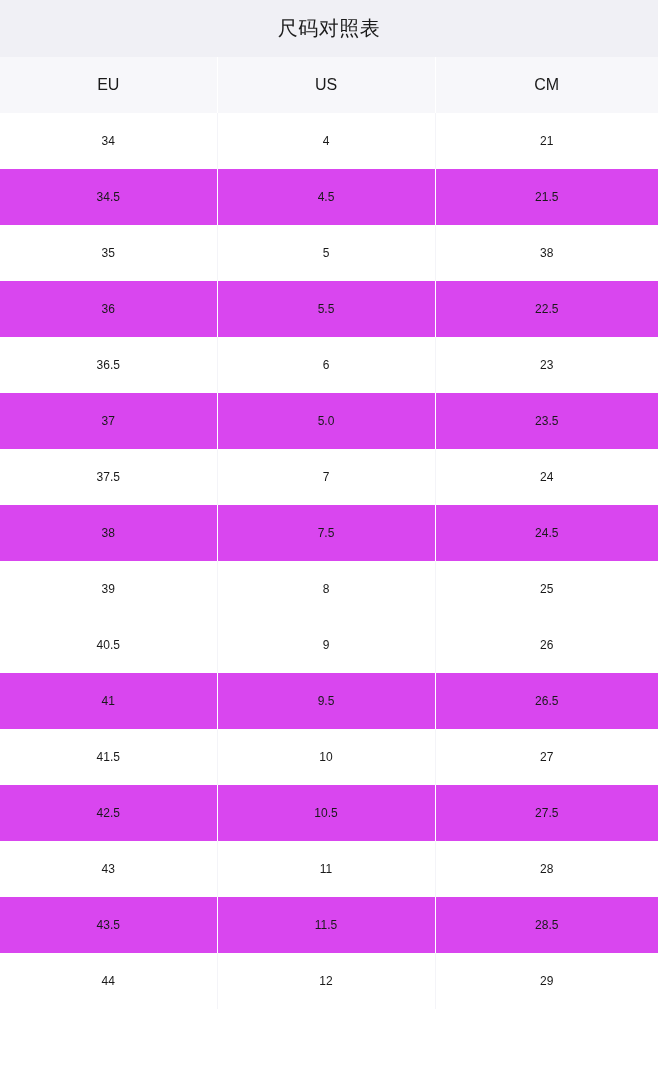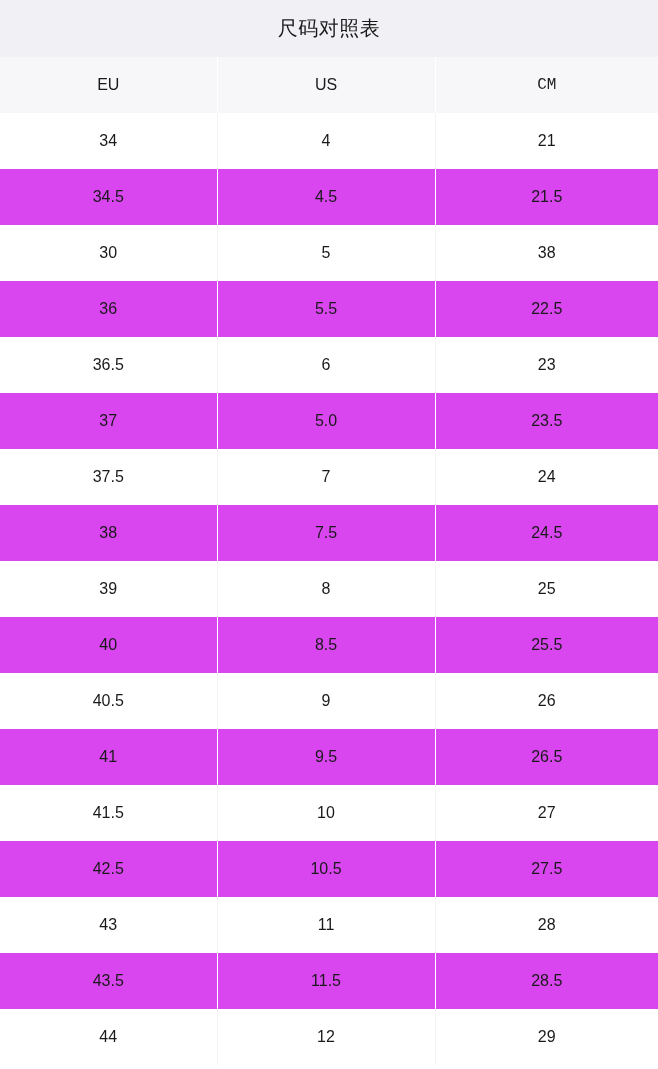--- a/index.html
+++ b/index.html
@@ -58,25 +58,25 @@
     height: 56px;
     font-size: 16px;
     font-weight: 400;
     color: #1a1a1a;
     text-align: center;
     vertical-align: middle;
     padding: 0;
     border-right: 1px solid #ffffff;
     box-sizing: border-box;
   }
-  .chart-table th:last-child { border-right: none; font-family: Liberation Mono, monospace; }
+  .chart-table th:last-child { border-right: none; }
 
   .chart-table td {
     height: 56px;
-    font-size: 16px;
+    font-size: 12px;
     font-weight: 400;
     color: #1a1a1a;
     text-align: center;
     vertical-align: middle;
     padding: 0;
     border-right: 1px solid #ffffff;
     box-sizing: border-box;
   }
   .chart-table td:last-child { border-right: none; }
 
@@ -113,21 +113,21 @@
           <td>34</td>
           <td>4</td>
           <td>21</td>
         </tr>
         <tr class="row-even">
           <td>34.5</td>
           <td>4.5</td>
           <td>21.5</td>
         </tr>
         <tr class="row-odd">
-          <td>30</td>
+          <td>35</td>
           <td>5</td>
           <td>38</td>
         </tr>
         <tr class="row-even">
           <td>36</td>
           <td>5.5</td>
           <td>22.5</td>
         </tr>
         <tr class="row-odd">
           <td>36.5</td>
@@ -146,25 +146,20 @@
         </tr>
         <tr class="row-even">
           <td>38</td>
           <td>7.5</td>
           <td>24.5</td>
         </tr>
         <tr class="row-odd">
           <td>39</td>
           <td>8</td>
           <td>25</td>
-        </tr>
-        <tr class="row-even">
-          <td>40</td>
-          <td>8.5</td>
-          <td>25.5</td>
         </tr>
         <tr class="row-odd">
           <td>40.5</td>
           <td>9</td>
           <td>26</td>
         </tr>
         <tr class="row-even">
           <td>41</td>
           <td>9.5</td>
           <td>26.5</td>

